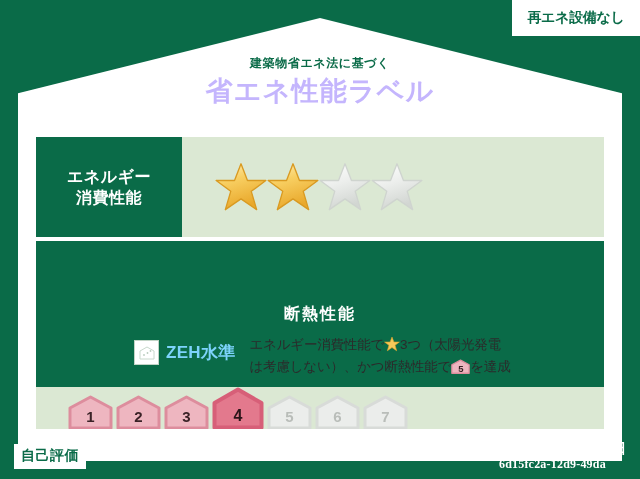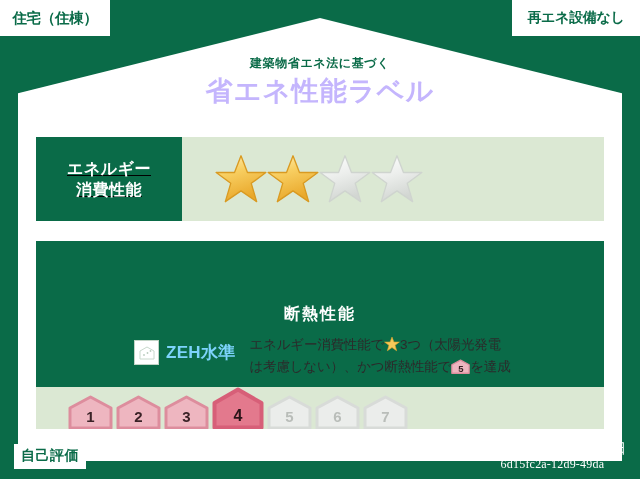--- a/index.html
+++ b/index.html
@@ -102,21 +102,21 @@
   }
 
   
   .row {
     position: absolute;
     left: 36px;
     width: 568px;
     display: flex;
     z-index: 5;
   }
-  .row-energy { top: 137px; height: 84px; text-decoration: underline; }
+  .row-energy { top: 137px; height: 100px; }
   .row-insul  { top: 241px; height: 62px; flex-direction: column; }
 
   .row-label {
     flex: 0 0 146px;
     background: #0a6b48;
     color: #ffffff;
     display: flex;
     flex-direction: column;
     align-items: center;
     justify-content: center;
@@ -237,20 +237,21 @@
     font-size: 13.5px;
     letter-spacing: -0.2px;
     margin-left: 8px;
     white-space: nowrap;
   }
   .footer-right {
     margin-left: auto;
     padding-right: 14px;
     text-align: center;
     line-height: 1.15;
+    font-weight: bold;
   }
   .eval-date {
     color: #ffffff;
     font-size: 14px;
     letter-spacing: -0.2px;
     white-space: nowrap;
   }
   .eval-id {
     color: #ffffff;
     font-family: "Liberation Serif", "DejaVu Serif", serif;
@@ -260,23 +261,20 @@
     white-space: nowrap;
   }
 </style>
 </head>
 <body>
 
 <div class="label-card">
 
   <div class="house-body"></div>
 
-  <div class="tag-left">
-    <span>住宅（住棟）</span>
-  </div>
   <div class="tag-right">
     <span>再エネ設備なし</span>
   </div>
 
   <div class="title-block">
     <div class="title-sub">建築物省エネ法に基づく</div>
     <div class="title-main">省エネ性能ラベル</div>
   </div>
 
   <div class="row row-energy">

